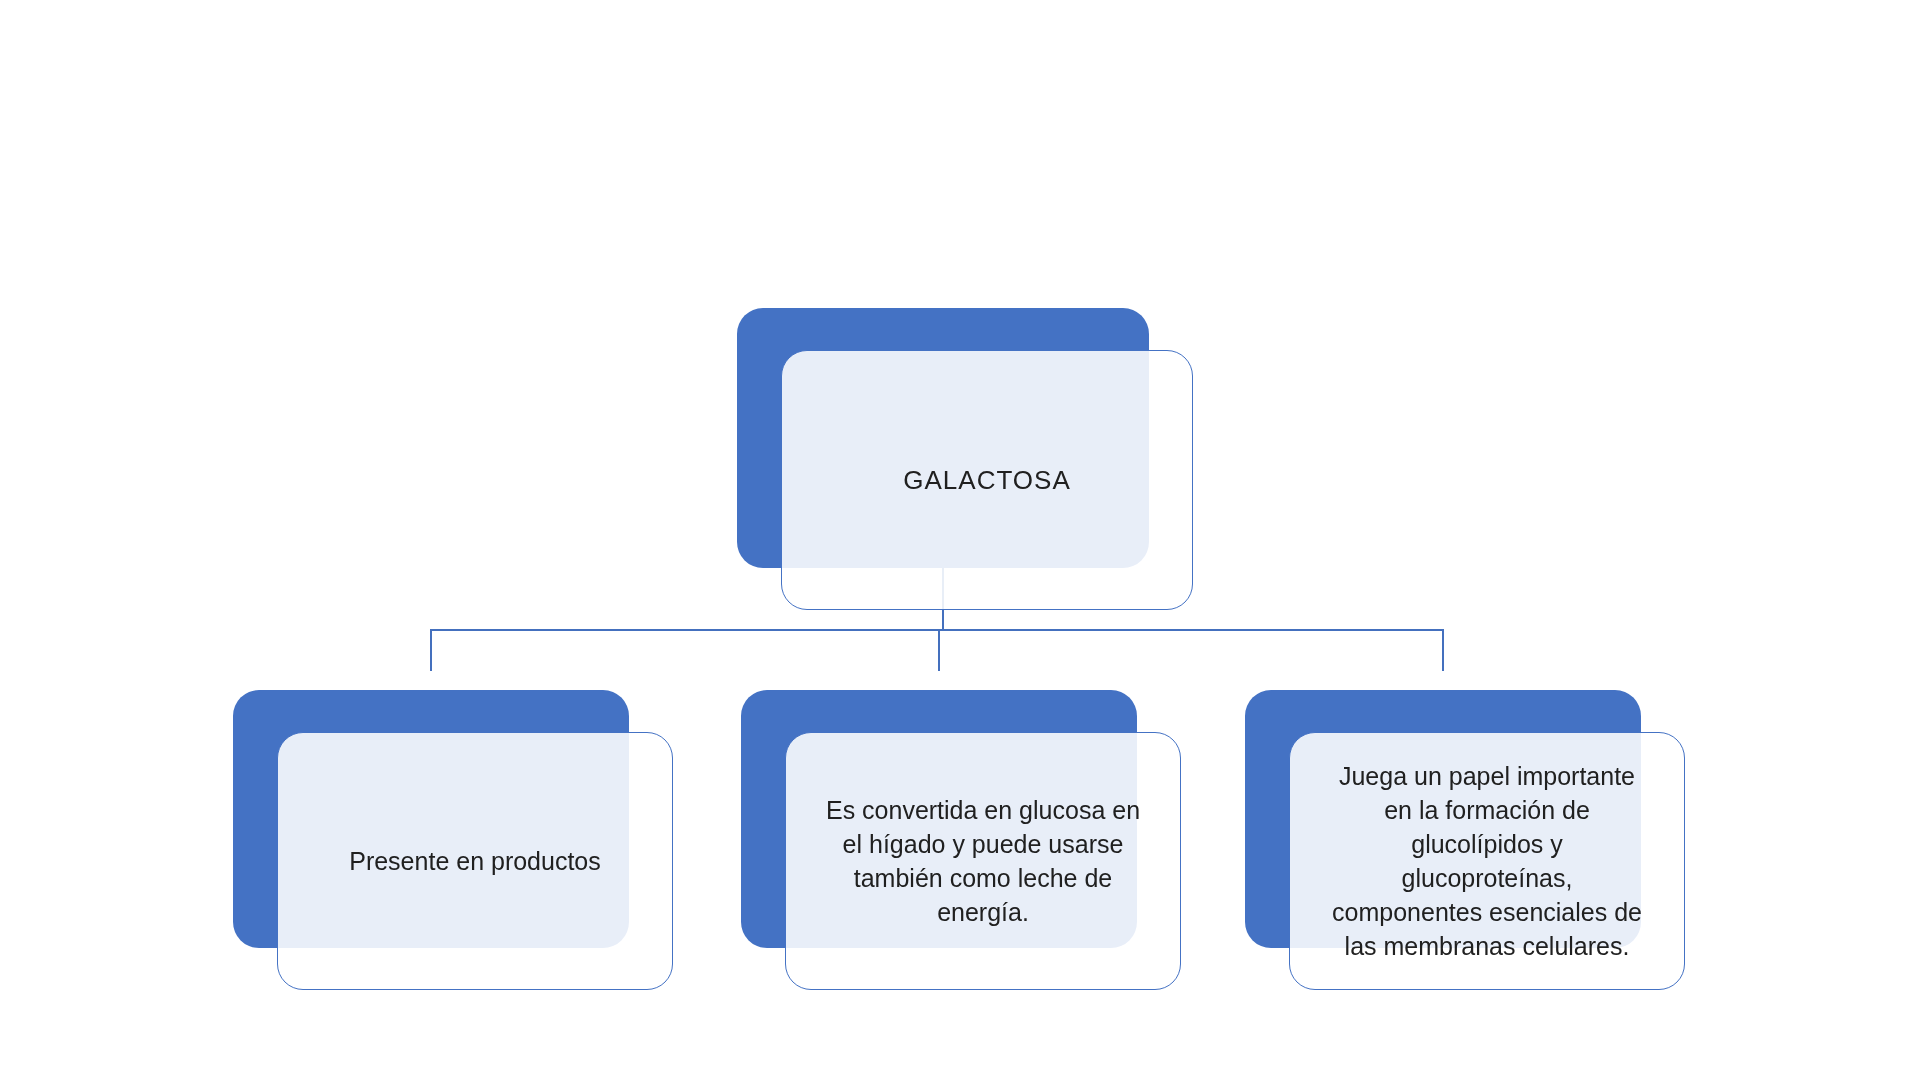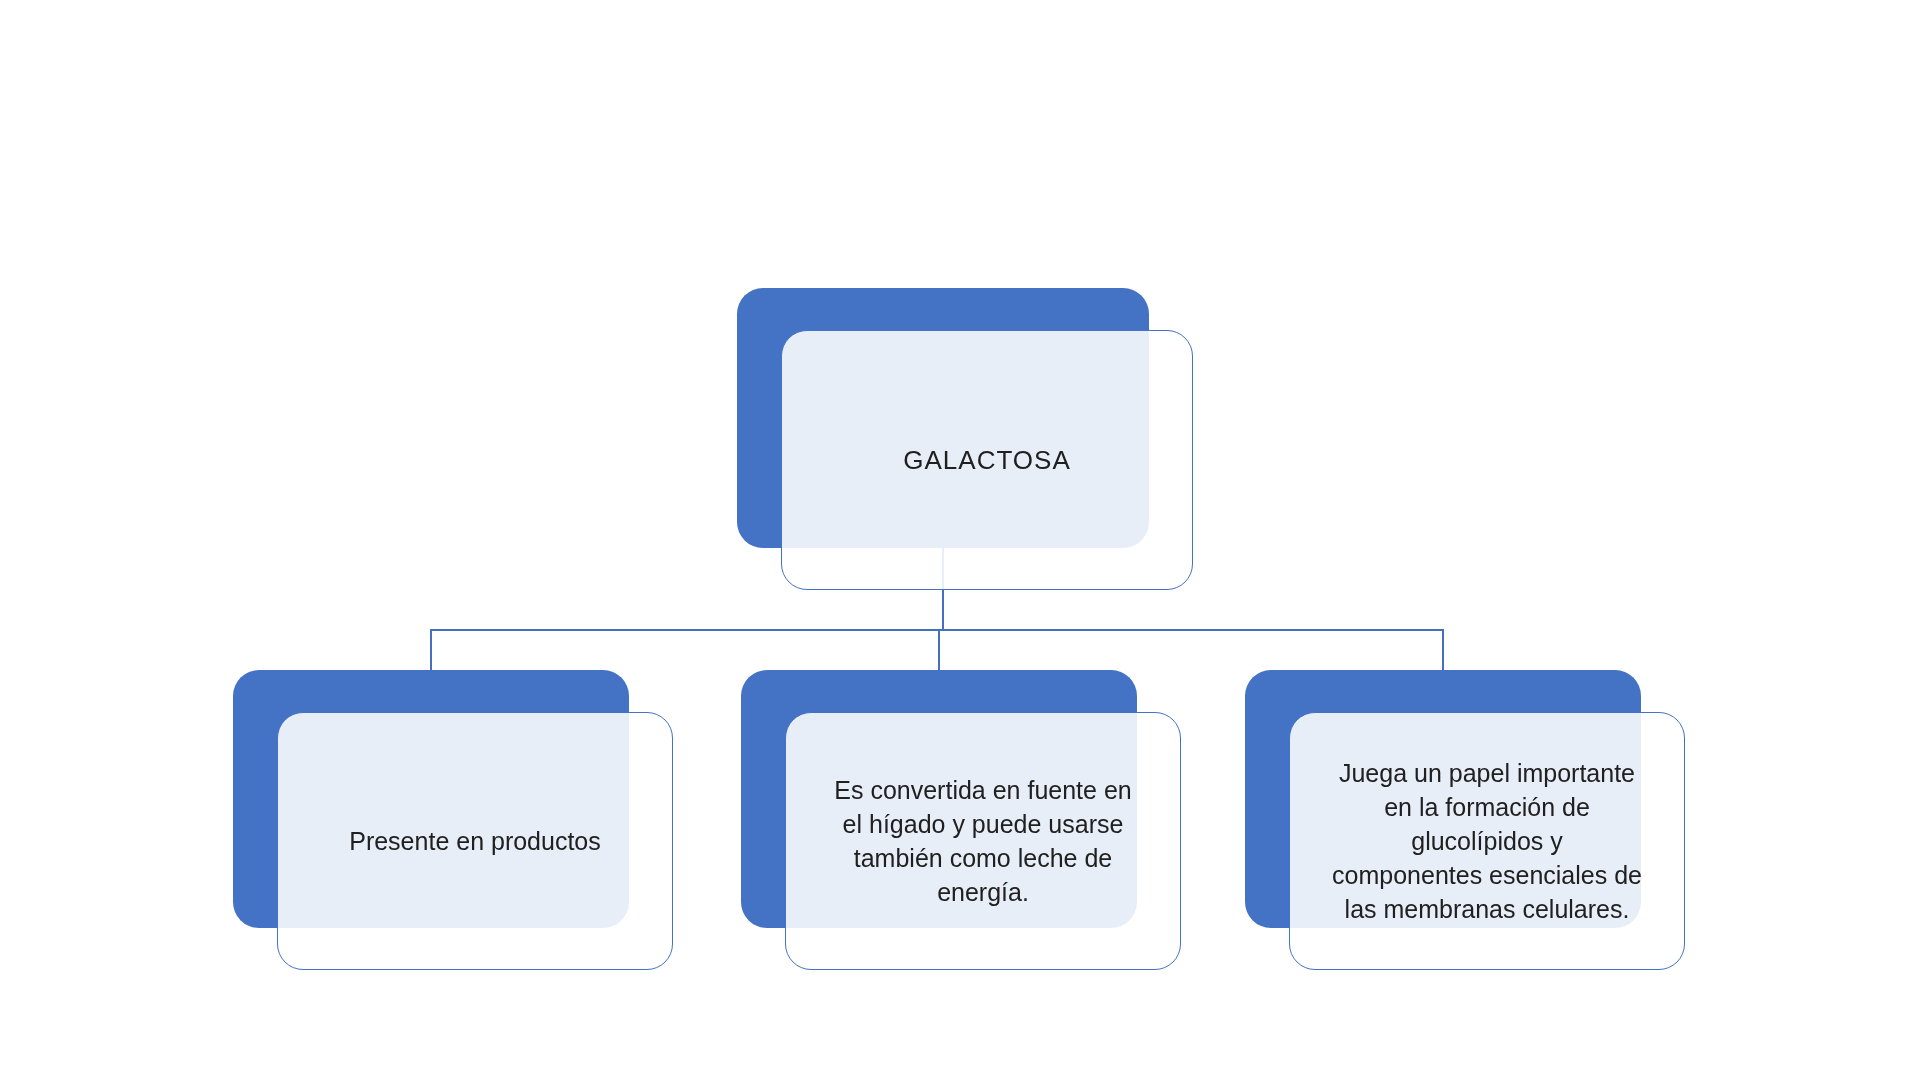--- a/index.html
+++ b/index.html
@@ -14,21 +14,21 @@
   html,body{width:1920px;height:1080px;background:var(--page-bg);overflow:hidden;}
   body{font-family:"Liberation Sans", sans-serif;color:var(--text);}
   .canvas{position:relative;width:1920px;height:1080px;background:var(--page-bg);}
 
   
   .connector{position:absolute;background:var(--connector);}
   .connector.v{width:2px;}
   .connector.h{height:2px;}
 
   
-  .node{position:absolute;}
+  .node{position:absolute;margin-top:20px;}
   .node .back{
     position:absolute;left:0;top:0;
     background:var(--accent-blue);
     border-radius:26px;
   }
   .node .front{
     position:absolute;
     background:rgba(255,255,255,0.88);
     border:1.5px solid var(--node-border);
     border-radius:26px;
@@ -72,34 +72,35 @@
       <div class="node-text">
         <div class="line">Presente en productos</div>
       </div>
     </div>
   </div>
 
   <div class="node child-node" style="left:741px;top:670px;width:440px;height:300px">
     <div class="back"></div>
     <div class="front">
       <div class="node-text">
-        <div class="line">Es convertida en fuente en</div>
+        <div class="line">Es convertida en glucosa en</div>
         <div class="line">el hígado y puede usarse</div>
         <div class="line">también como leche de</div>
         <div class="line">energía.</div>
       </div>
     </div>
   </div>
 
   <div class="node child-node" style="left:1245px;top:670px;width:440px;height:344px">
     <div class="back"></div>
     <div class="front">
       <div class="node-text">
         <div class="line">Juega un papel importante</div>
         <div class="line">en la formación de</div>
         <div class="line">glucolípidos y</div>
+        <div class="line">glucoproteínas,</div>
         <div class="line">componentes esenciales de</div>
         <div class="line">las membranas celulares.</div>
       </div>
     </div>
   </div>
 
 </div>
 
 </body></html>

